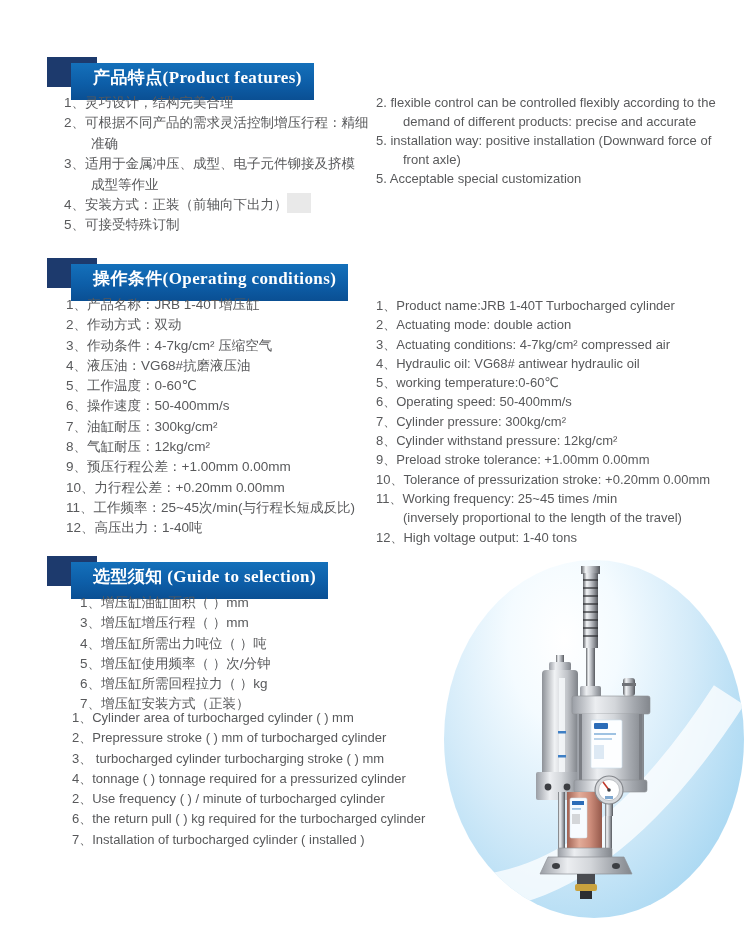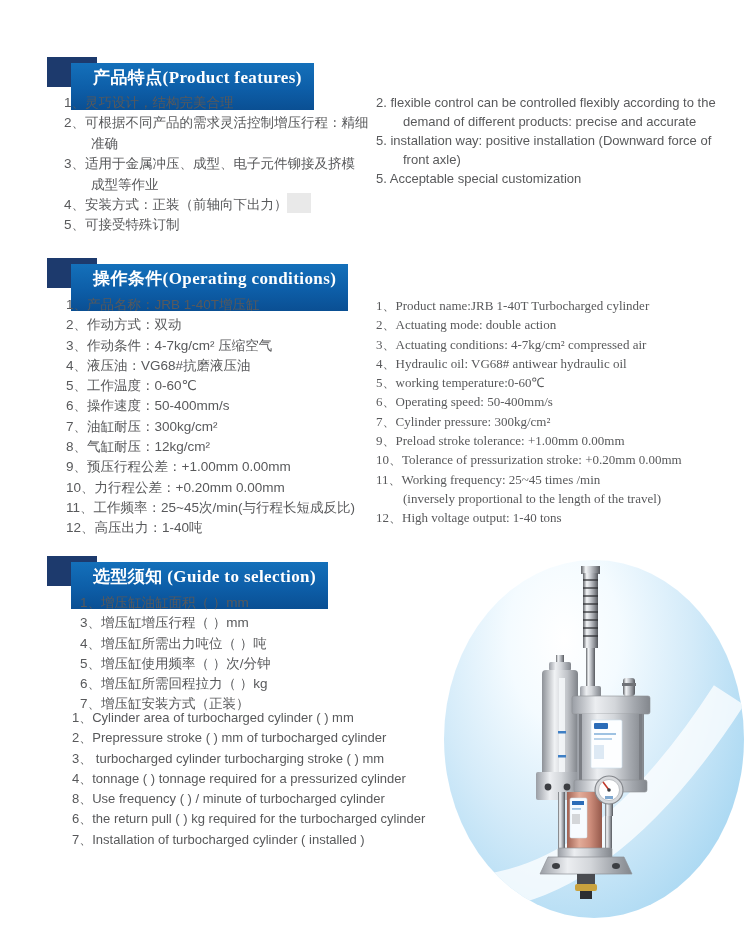--- a/index.html
+++ b/index.html
@@ -6,29 +6,29 @@
   .page{position:relative;width:750px;height:926px;background:#ffffff;overflow:hidden;
         font-family:"Liberation Sans","DejaVu Sans",sans-serif;color:#58595b;}
 
   
   .hdr{position:absolute;width:400px;height:36px;}
   .hdr-sq{position:absolute;left:0;top:0;width:50px;height:30px;background:#1d3a6d;}
   .hdr-bar{position:absolute;left:24px;top:6px;height:29px;line-height:29px;
            background:linear-gradient(180deg,#1470ba 0%,#0d5ea8 55%,#0a4f93 100%);
            color:#ffffff;font-family:"Liberation Serif","DejaVu Serif",serif;
            font-weight:bold;font-size:17px;letter-spacing:0.4px;
-           padding:0 12px 18px 22px;white-space:nowrap;}
+           padding:0 12px 8px 22px;white-space:nowrap;}
 
   
   .list{position:absolute;}
   .list .li{white-space:pre-line;padding-left:27px;text-indent:-27px;}
   .f-zh{left:64px;top:93px;width:308px;font-size:13.5px;line-height:20.4px;}
   .f-en{left:376px;top:93px;width:364px;font-size:13px;line-height:19px;}
   .c-zh{left:66px;top:295px;width:316px;font-size:13.5px;line-height:20.3px;}
-  .c-en{left:376px;top:296px;width:372px;font-size:13px;line-height:19.3px;font-family:Liberation Serif, serif;}
+  .c-en{left:376px;top:296px;width:372px;font-size:13px;line-height:19.3px;}
   .s-zh{left:80px;top:593px;width:340px;font-size:13.5px;line-height:20.3px;}
   .s-en{left:72px;top:708px;width:410px;font-size:13px;line-height:20.3px;}
 
   .artifact{position:absolute;left:287px;top:193px;width:24px;height:20px;background:#e9e9e9;}
 
   
   .figure{position:absolute;left:444px;top:560px;width:300px;height:358px;}
   .ellipse{position:absolute;left:0;top:0;width:300px;height:358px;border-radius:50%;
            background:radial-gradient(ellipse at 40% 22%,#ffffff 0%,#f4fbff 22%,#d4ebf9 50%,#aedaf3 78%,#93ccee 100%);
            overflow:hidden;}
@@ -84,20 +84,21 @@
       <div class="li">12、高压出力：1-40吨</div>
     </div>
   <div class="list c-en">
       <div class="li">1、Product name:JRB 1-40T  Turbocharged cylinder</div>
       <div class="li">2、Actuating mode: double action</div>
       <div class="li">3、Actuating conditions: 4-7kg/cm² compressed air</div>
       <div class="li">4、Hydraulic oil: VG68# antiwear hydraulic oil</div>
       <div class="li">5、working temperature:0-60℃</div>
       <div class="li">6、Operating speed: 50-400mm/s</div>
       <div class="li">7、Cylinder pressure: 300kg/cm²</div>
+      <div class="li">8、Cylinder withstand pressure: 12kg/cm²</div>
       <div class="li">9、Preload stroke tolerance: +1.00mm 0.00mm</div>
       <div class="li">10、Tolerance of pressurization stroke: +0.20mm 0.00mm</div>
       <div class="li">11、Working frequency: 25~45 times /min
 (inversely proportional to the length of the travel)</div>
       <div class="li">12、High voltage output: 1-40 tons</div>
     </div>
 
   <div class="hdr" style="left:47px;top:556px;">
     <div class="hdr-sq"></div>
     <div class="hdr-bar">
@@ -110,21 +111,21 @@
       <div class="li">4、增压缸所需出力吨位（ ）吨</div>
       <div class="li">5、增压缸使用频率（ ）次/分钟</div>
       <div class="li">6、增压缸所需回程拉力（ ）kg</div>
       <div class="li">7、增压缸安装方式（正装）</div>
     </div>
   <div class="list s-en">
       <div class="li">1、Cylinder area of turbocharged cylinder ( ) mm</div>
       <div class="li">2、Prepressure stroke ( ) mm of turbocharged cylinder</div>
       <div class="li">3、 turbocharged cylinder turbocharging stroke ( ) mm</div>
       <div class="li">4、tonnage ( ) tonnage required for a pressurized cylinder</div>
-      <div class="li">8、Use frequency ( ) / minute of turbocharged cylinder</div>
+      <div class="li">2、Use frequency ( ) / minute of turbocharged cylinder</div>
       <div class="li">6、the return pull ( ) kg required for the turbocharged cylinder</div>
       <div class="li">7、Installation of turbocharged cylinder ( installed )</div>
     </div>
 
   <div class="figure">
     <div class="ellipse">
       <svg width="300" height="358">
         <path d="M -20 330 Q 140 360 285 135" stroke="#ffffff" stroke-width="36" fill="none" opacity="0.75"></path>
       </svg>
     </div>

